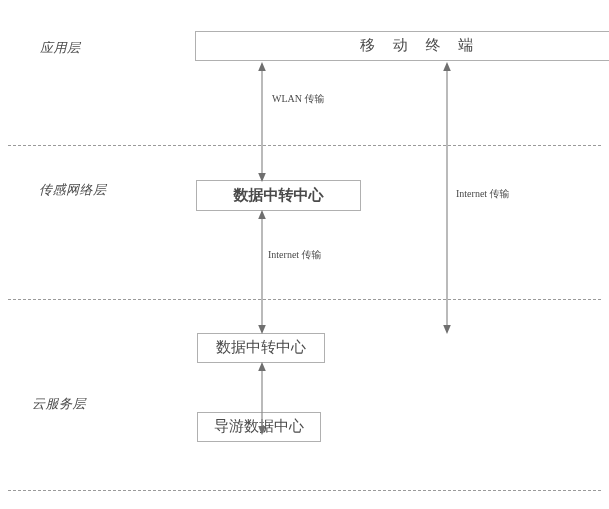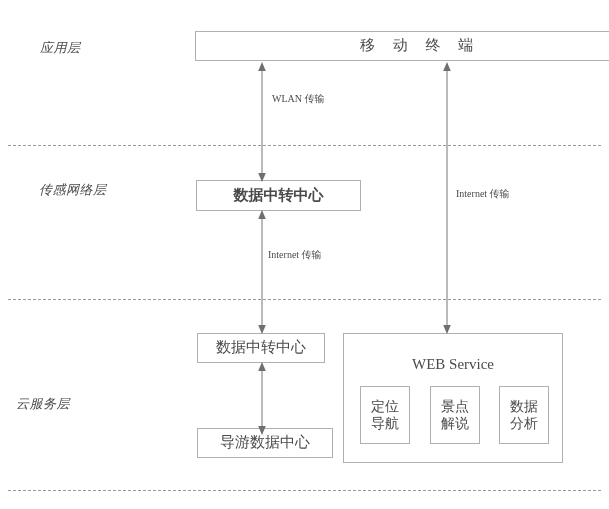--- a/index.html
+++ b/index.html
@@ -98,48 +98,30 @@
 <div id="canvas">
 
   <div class="divider" style="top:145px;"></div>
   <div class="divider" style="top:299px;"></div>
   <div class="divider" style="top:490px;"></div>
 
   <div class="layer-label" style="left:40px; top:39px;">应用层</div>
 
   <div class="layer-label" style="left:22px; top:181px;margin-left:17px;">传感网络层</div>
 
-  <div class="layer-label" style="left:16px; top:395px;">云服务层</div>
+  <div class="layer-label" style="left:32px; top:395px;">云服务层</div>
 
   <div class="box wide-space" style="left:195px; top:31px; width:443px; height:30px;">移 动 终 端</div>
 
   <div class="box" style="left:196px; top:180px; width:165px; height:31px;font-weight:bold;">数据中转中心</div>
 
   <div class="box" style="left:197px; top:333px; width:128px; height:30px;">数据中转中心</div>
 
-  <div class="box" style="left:197px; top:428px; width:136px; height:30px;">导游数据中心</div>
+  <div class="box" style="left:197px; top:412px; width:124px; height:30px;">导游数据中心</div>
 
-  <div class="box container" style="left:343px; top:333px; width:220px; height:130px;">
-    <div class="container-title">WEB Service</div>
-
-    <div class="box small" style="left:16px; top:52px; width:50px; height:58px;">
-      <span>定位</span>
-      <span>导航</span>
-    </div>
-
-    <div class="box small" style="left:86px; top:52px; width:50px; height:58px;">
-      <span>景点</span>
-      <span>解说</span>
-    </div>
-
-    <div class="box small" style="left:155px; top:52px; width:50px; height:58px;">
-      <span>数据</span>
-      <span>分析</span>
-    </div>
-  </div>
 
   <div class="connector" style="left:254px; top:62px; width:16px; height:120px;">
     <svg width="16" height="120" viewBox="0 0 16 120">
       <line x1="8" y1="2" x2="8" y2="118" stroke="#8c8c8c" stroke-width="1.2"></line>
       <polygon points="8,0 4.2,9 11.8,9" fill="#6f6f6f"></polygon>
       <polygon points="8,120 4.2,111 11.8,111" fill="#6f6f6f"></polygon>
     </svg>
   </div>
 
   <div class="connector" style="left:254px; top:210px; width:16px; height:124px;">

